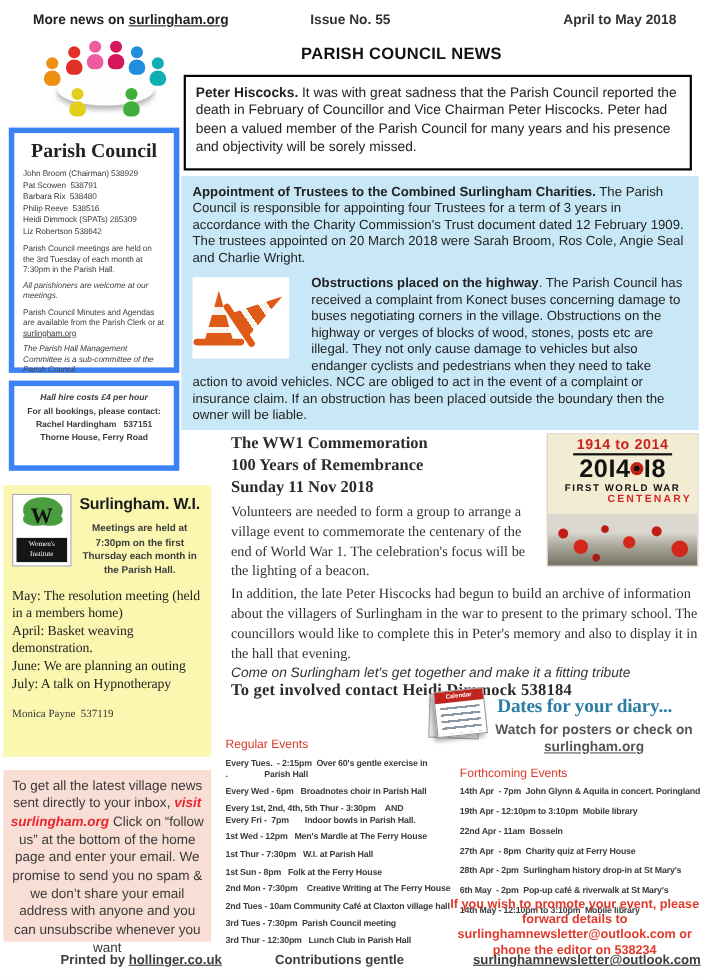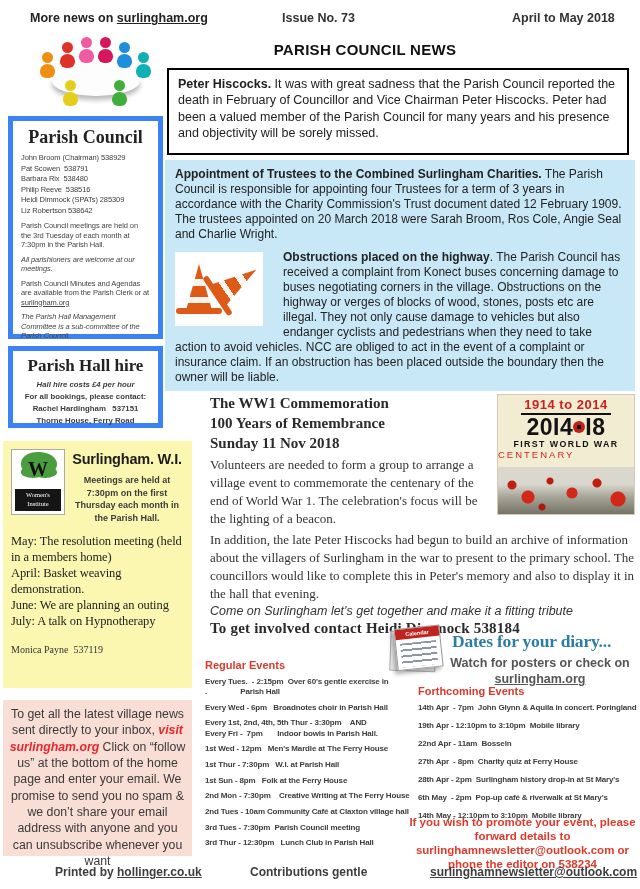--- a/index.html
+++ b/index.html
@@ -80,21 +80,21 @@
   
   .ww1 { position:absolute; left:210px; top:394px; width:425px; font-family:"Liberation Serif", serif; color:#333; }
   .ww1-img { float:right; width:138px; height:121px; margin-left:8px; border:1px solid #d8c8b8; overflow:hidden; }
   .ww1-top { height:72px; background:#f2edd2; text-align:center; font-family:"Liberation Sans", sans-serif; }
   .ww1-l1 { display:inline-block; color:#cc1f1f; font-weight:bold; font-size:13px; line-height:1.2;
             border-bottom:2.5px solid #111; padding:1px 3px 0; letter-spacing:.5px; }
   .ww1-l2 { font-size:23px; font-weight:bold; color:#131313; line-height:1.05; letter-spacing:.5px; }
   .poppy { display:inline-block; width:12px; height:12px; border-radius:50%;
            background:radial-gradient(circle at 50% 50%, #111 0 2.5px, #c32015 2.5px 6px); vertical-align:8%; }
   .ww1-l3 { font-size:8.8px; font-weight:bold; color:#111; letter-spacing:1.4px; line-height:1.2; }
-  .ww1-l4 { font-size:9.5px; font-weight:normal; color:#d42727; letter-spacing:2px; text-align:left; padding-right:5px; }
+  .ww1-l4 { font-size:9.5px; font-weight:bold; color:#d42727; letter-spacing:2px; text-align:right; padding-right:5px; }
   .ww1-bottom { height:49px;
      background:
        radial-gradient(circle 5px at 14px 18px, #c21d12 0 4px, transparent 5px),
        radial-gradient(circle 7px at 30px 30px, #d2271a 0 6px, transparent 7px),
        radial-gradient(circle 4px at 52px 14px, #b81d10 0 3px, transparent 4px),
        radial-gradient(circle 6px at 74px 26px, #d2271a 0 5px, transparent 6px),
        radial-gradient(circle 5px at 99px 16px, #c21d12 0 4px, transparent 5px),
        radial-gradient(circle 8px at 120px 32px, #d2271a 0 7px, transparent 8px),
        radial-gradient(circle 4px at 44px 40px, #a81a0e 0 3px, transparent 4px),
        linear-gradient(to bottom, #d9d7ce 0 35%, #a9a79a 60%, #6e6d5e 100%); }
@@ -114,40 +114,40 @@
   .cal-rows { margin:4px 4px 0; height:24px;
               background:repeating-linear-gradient(to bottom, #8a97a5 0 2px, transparent 2px 6px); }
   .diary-title { position:absolute; left:452px; top:631px; width:190px; font-family:"Liberation Serif", serif;
                  font-weight:bold; font-size:17.5px; color:#2b7da2; white-space:nowrap; letter-spacing:-.2px; }
   .diary-sub { position:absolute; left:440px; top:655px; width:200px; text-align:center;
                font-size:12.5px; font-weight:bold; color:#555; line-height:1.3; }
 
   .events-col { position:absolute; font-size:8px; font-weight:bold; color:#3d3d3d; letter-spacing:-.15px; }
   .reg-col { left:205px; top:659px; width:212px; }
   .forth-col { left:418px; top:685px; width:219px; }
-  .ev-head { font-size:11px; font-weight:bold; color:#d93a2b; margin-bottom:6px; letter-spacing:0; }
+  .ev-head { font-size:11px; font-weight:normal; color:#d93a2b; margin-bottom:6px; letter-spacing:0;margin-top:12px; }
   .reg-col .ev-item { white-space:pre-line; line-height:1.27; margin-bottom:5.5px; }
   .forth-col .ev-item { line-height:1.25; margin-bottom:8px; }
 
   .promote { position:absolute; left:408px; top:815px; width:229px; text-align:center;
              font-size:11.5px; font-weight:bold; color:#e03a2c; line-height:1.22; }
 
   
   .footer-item { position:absolute; top:865px; font-size:12px; font-weight:bold; color:#3d3d3d; }
   .ft-printed { left:55px; }
   .ft-contrib { left:250px; }
   .ft-email { left:430px; text-decoration:underline; }
 </style>
 </head>
 <body>
 
 <div id="page">
 
   <div class="hdr hdr-left"><span>More news on </span><span class="u">surlingham.org</span></div>
-  <div class="hdr hdr-issue">Issue No. 73</div>
+  <div class="hdr hdr-issue">Issue No. 55</div>
   <div class="hdr hdr-date">April to May 2018</div>
   <div class="masthead">PARISH COUNCIL NEWS</div>
 
   <div class="people">
     <div class="fig f-orange" style="left:4px;  top:16px;">
         <div class="head"></div>
         <div class="torso"></div>
       </div>
     <div class="fig f-red" style="left:24px; top:6px;">
         <div class="head"></div>
@@ -194,21 +194,20 @@
     <div class="pc-para italic">All parishioners are welcome at our meetings.</div>
     <div class="pc-para"><span>Parish Council Minutes and Agendas are available from the Parish Clerk or at</span> <span class="u">surlingham.org</span></div>
     <div class="pc-para italic">The Parish Hall Management Committee is a sub-committee of the Parish Council.</div>
     <div class="pc-para pc-clerk">
       <span>Janet Rogers &nbsp;&nbsp;&nbsp;01603 665341</span><br>
       <span>(Clerk to the Parish Council)</span>
     </div>
   </div>
 
   <div class="sbox hh-box">
-    <div class="hh-title">Parish Hall hire</div>
     <div class="hh-line italic">Hall hire costs £4 per hour</div>
     <div class="hh-line">For all bookings, please contact:</div>
     <div class="hh-line">Rachel Hardingham &nbsp;&nbsp;537151</div>
     <div class="hh-line">Thorne House, Ferry Road</div>
   </div>
 
   <div class="wi-box">
     <div class="wi-logo">
       <div class="wi-tree"></div>
       <div class="wi-w">W</div>

